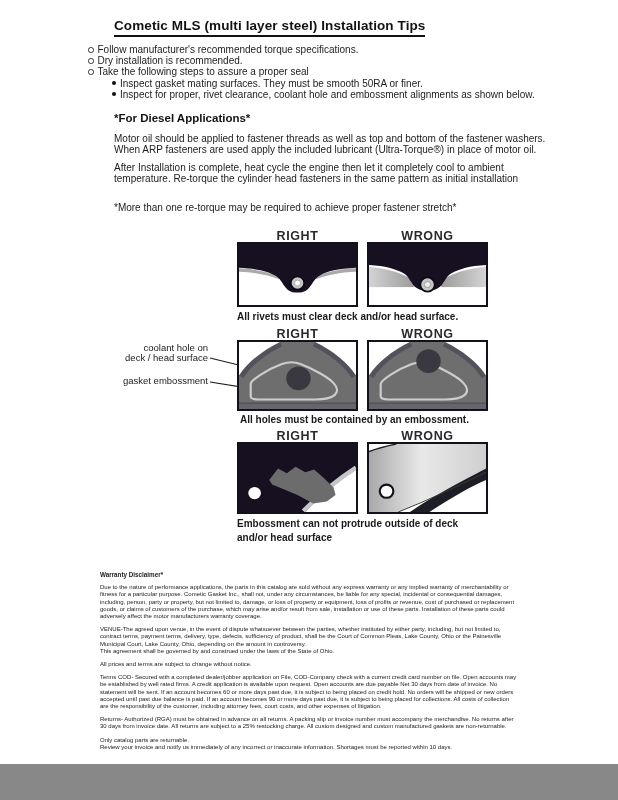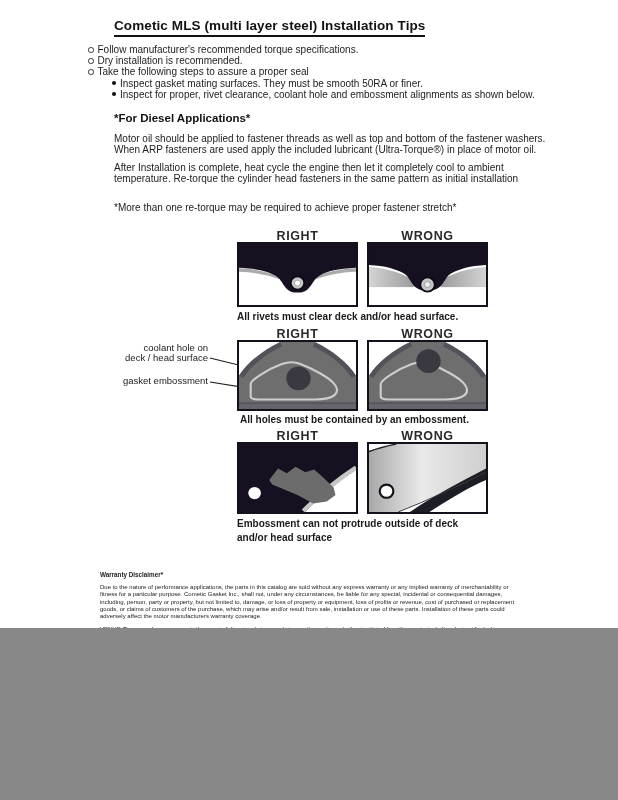--- a/index.html
+++ b/index.html
@@ -1,17 +1,17 @@
 <!DOCTYPE html>
 <html><head>
 <meta charset="utf-8">
 <style>
   html,body { margin:0; padding:0; background:#888; }
   .page {
-    position:relative; width:618px; height:628px; margin:0 auto;
+    position:relative; width:618px; height:764px; margin:0 auto;
     background:#ffffff; overflow:hidden;
     font-family:"Liberation Sans", sans-serif; color:#1c1c1c;
   }
   .abs { position:absolute; }
   .title {
     left:114px; top:18px; font-size:13.5px; font-weight:bold; color:#121212;
     border-bottom:2px solid #121212; padding-bottom:2px; letter-spacing:0.1px;
     white-space:nowrap; margin:0;
   }
   .tips { left:88px; top:44px; font-size:10px; line-height:11.2px; }

